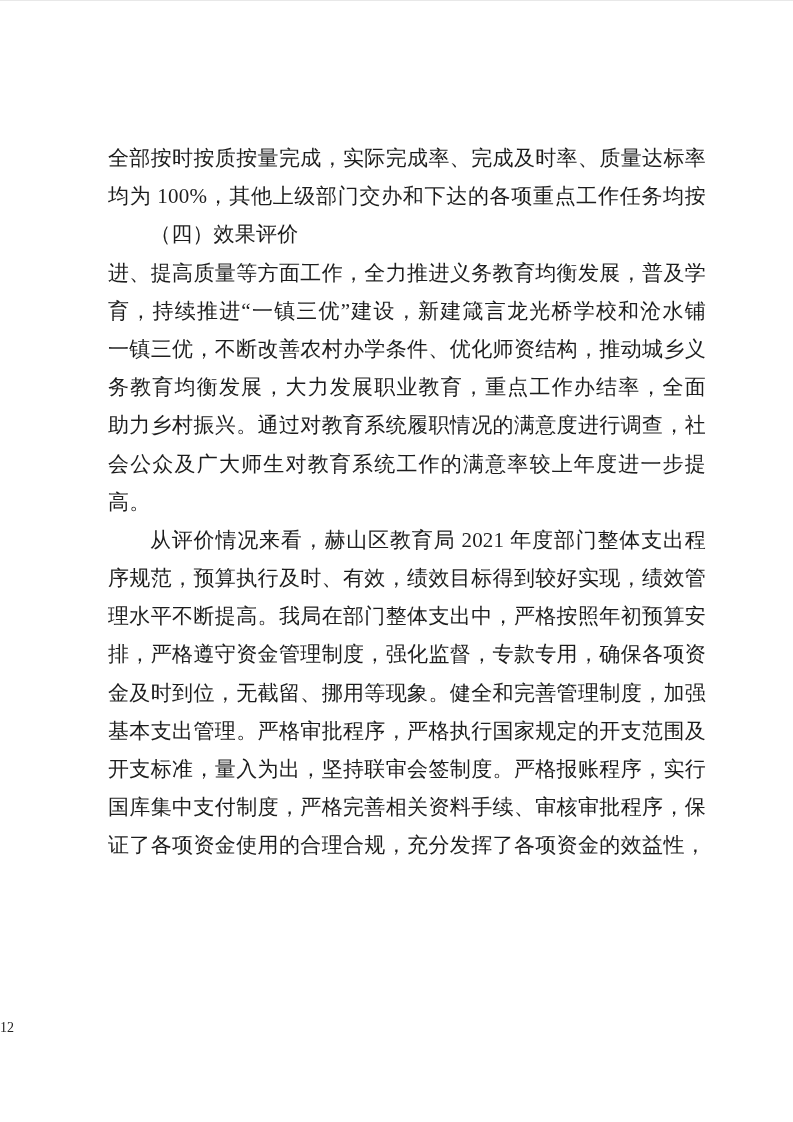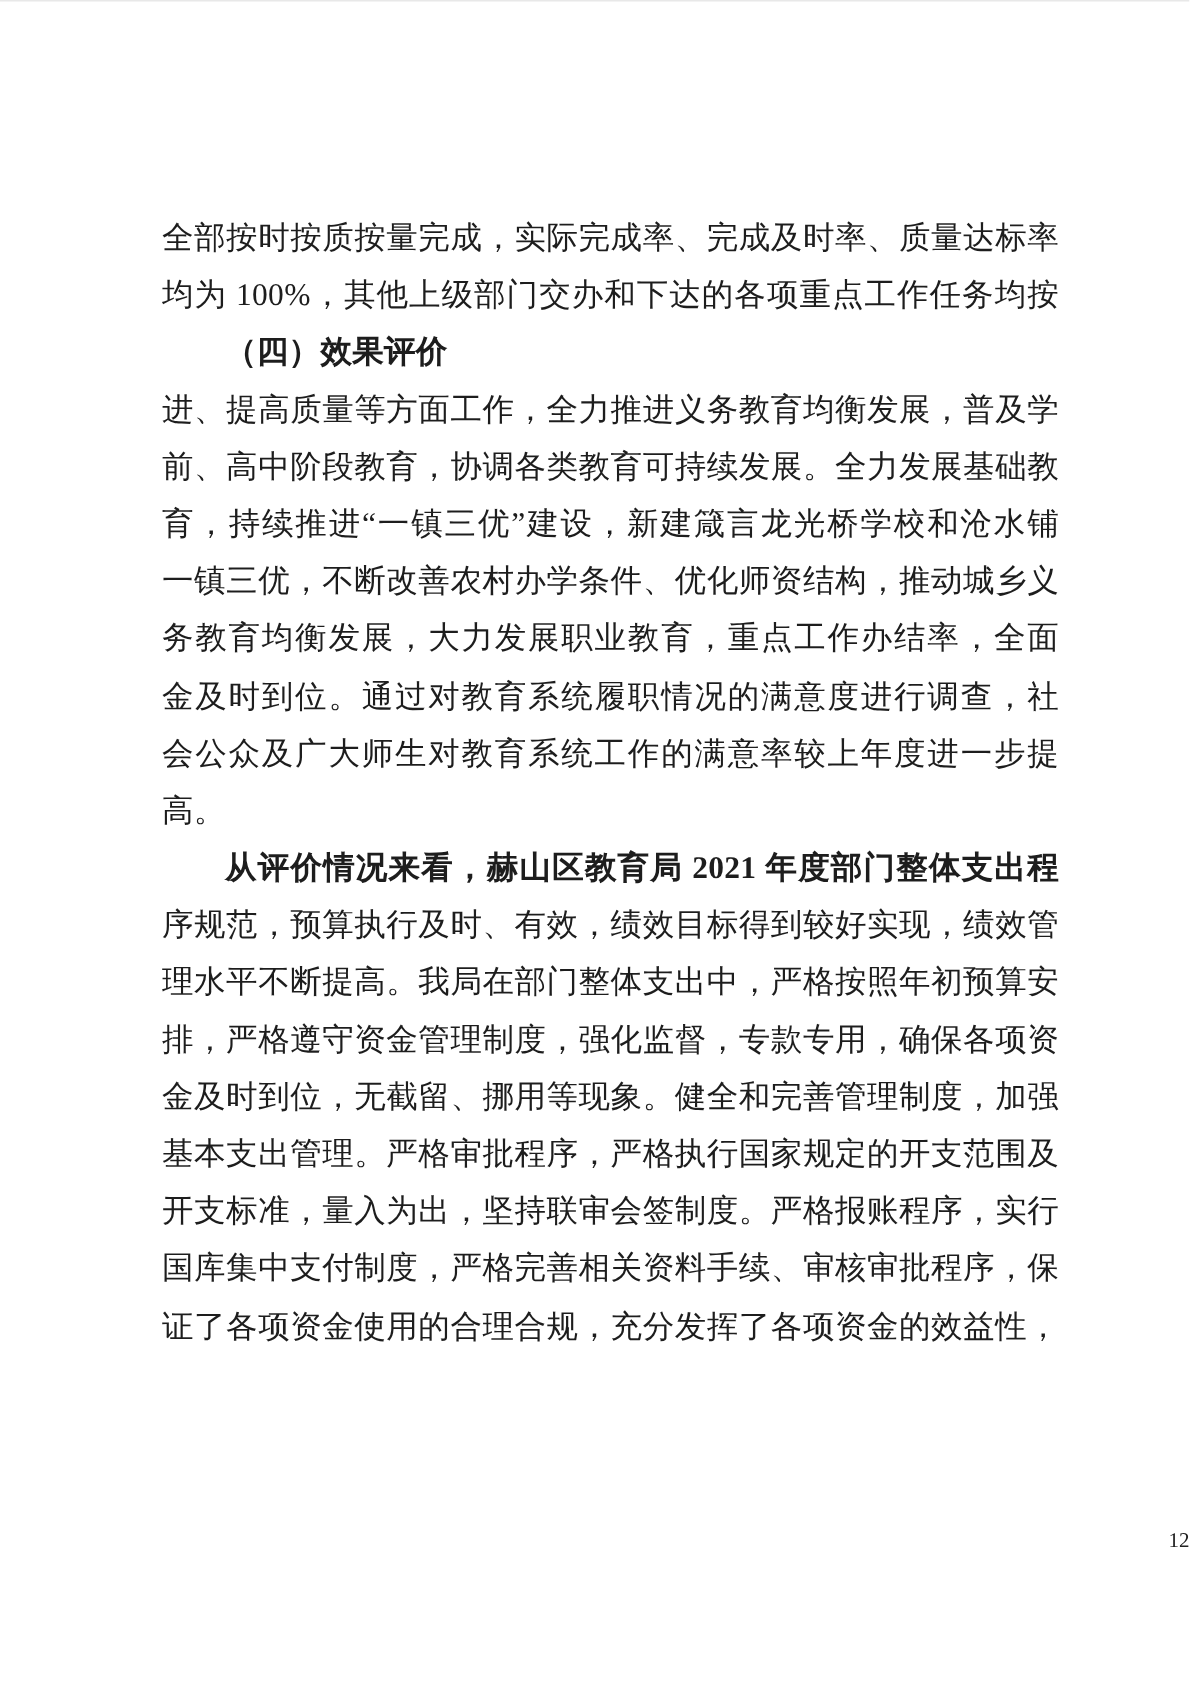--- a/index.html
+++ b/index.html
@@ -28,47 +28,45 @@
     text-align: left;
     white-space: normal;
     letter-spacing: 0.2px;
   }
   .j {
     text-align: justify;
     text-align-last: justify;
   }
   .ind {
     text-indent: 42px;
-    font-weight: bold;
   }
   .footer {
     position: absolute;
     top: 1016px;
     left: 0;
     width: 793px;
-    text-align: right;
+    text-align: left;
     font-size: 14px;
     line-height: 22px;
     color: #222222;
   }
 </style>
 </head>
 <body>
 
 <div class="page">
   <div class="text-block">
     <div class="line j">全部按时按质按量完成，实际完成率、完成及时率、质量达标率</div>
     <div class="line j">均为 100%，其他上级部门交办和下达的各项重点工作任务均按</div>
     <div class="line ind">（四）效果评价</div>
     <div class="line j">进、提高质量等方面工作，全力推进义务教育均衡发展，普及学</div>
-    <div class="line j">前、高中阶段教育，协调各类教育可持续发展。全力发展基础教</div>
     <div class="line j">育，持续推进“一镇三优”建设，新建箴言龙光桥学校和沧水铺</div>
     <div class="line j">一镇三优，不断改善农村办学条件、优化师资结构，推动城乡义</div>
     <div class="line j">务教育均衡发展，大力发展职业教育，重点工作办结率，全面</div>
-    <div class="line j">金及时到位。通过对教育系统履职情况的满意度进行调查，社</div>
+    <div class="line j">助力乡村振兴。通过对教育系统履职情况的满意度进行调查，社</div>
     <div class="line j">会公众及广大师生对教育系统工作的满意率较上年度进一步提</div>
     <div class="line">高。</div>
     <div class="line j ind">从评价情况来看，赫山区教育局 2021 年度部门整体支出程</div>
     <div class="line j">序规范，预算执行及时、有效，绩效目标得到较好实现，绩效管</div>
     <div class="line j">理水平不断提高。我局在部门整体支出中，严格按照年初预算安</div>
     <div class="line j">排，严格遵守资金管理制度，强化监督，专款专用，确保各项资</div>
     <div class="line j">金及时到位，无截留、挪用等现象。健全和完善管理制度，加强</div>
     <div class="line j">基本支出管理。严格审批程序，严格执行国家规定的开支范围及</div>
     <div class="line j">开支标准，量入为出，坚持联审会签制度。严格报账程序，实行</div>
     <div class="line j">国库集中支付制度，严格完善相关资料手续、审核审批程序，保</div>

